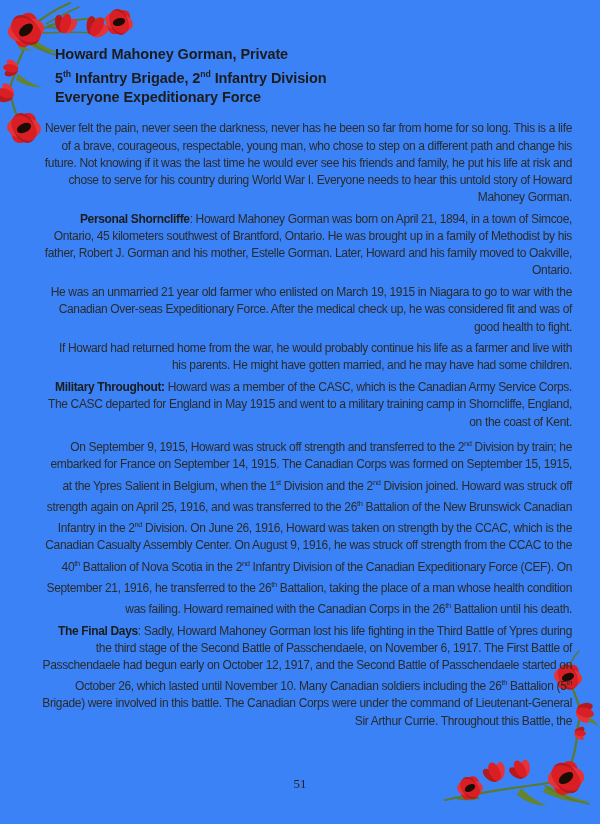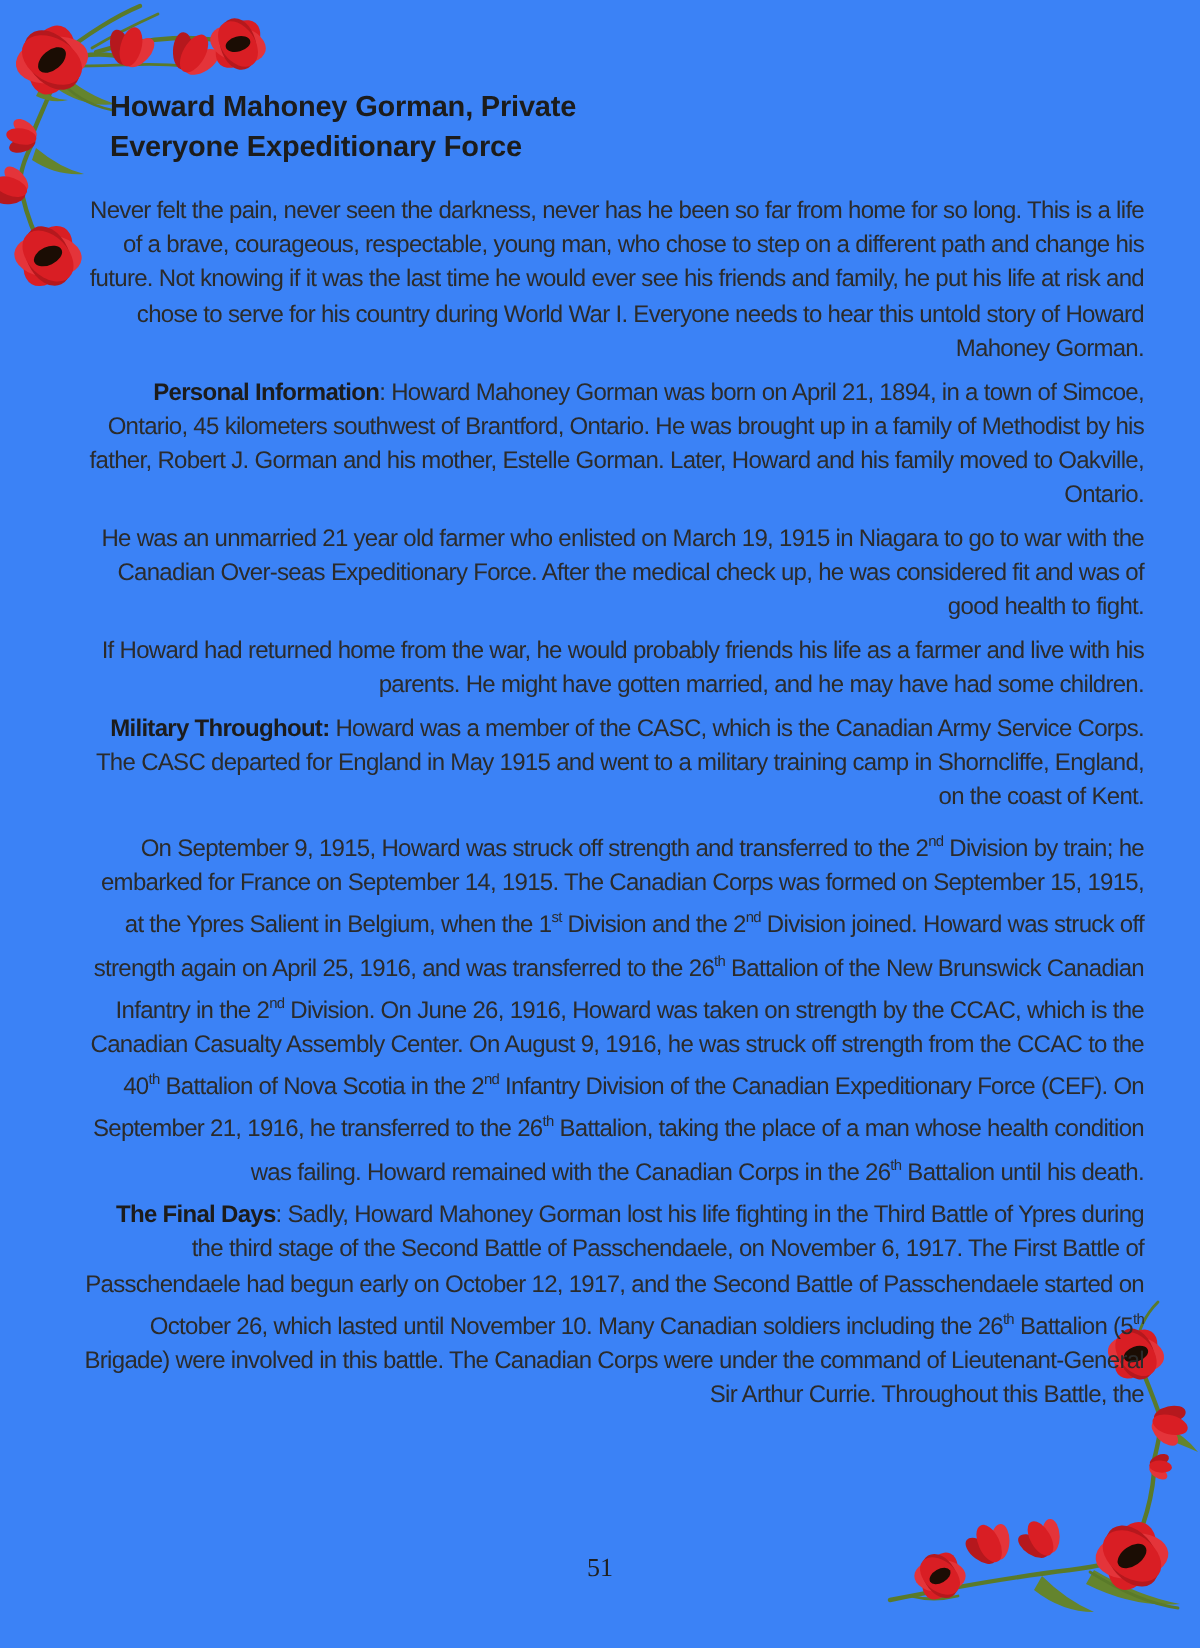--- a/index.html
+++ b/index.html
@@ -103,27 +103,28 @@
     <use href="#poppyS" transform="translate(142,85) scale(0.6) rotate(95)"></use>
     <use href="#poppyF" transform="translate(131,130) scale(1.35) rotate(-5)"></use>
     <use href="#poppyS" transform="translate(88,126) scale(1.0) rotate(-30)"></use>
     <use href="#poppyS" transform="translate(62,129) scale(1.05) rotate(-25)"></use>
     <use href="#poppyF" transform="translate(35,140) scale(0.95)"></use>
   </svg>
 
   <div class="content">
     <h1 class="title">
       <div class="title-line">Howard Mahoney Gorman, Private</div>
+      <div class="title-line">5<sup>th</sup> Infantry Brigade, 2<sup>nd</sup> Infantry Division</div>
       <div class="title-line">Everyone Expeditionary Force</div>
     </h1>
     <div class="body-text">
         <p class="para">Never felt the pain, never seen the darkness, never has he been so far from home for so long. This is a life of a brave, courageous, respectable, young man, who chose to step on a different path and change his future. Not knowing if it was the last time he would ever see his friends and family, he put his life at risk and chose to serve for his country during World War I. Everyone needs to hear this untold story of Howard Mahoney Gorman.</p>
-        <p class="para"><strong>Personal Information</strong>: Howard Mahoney Gorman was born on April 21, 1894, in a town of Simcoe, Ontario, 45 kilometers southwest of Brantford, Ontario. He was brought up in a family of Methodist by his father, Robert J. Gorman and his mother, Estelle Gorman. Later, Howard and his family moved to Oakville, Ontario.</p>
+        <p class="para"><strong>Personal Shorncliffe</strong>: Howard Mahoney Gorman was born on April 21, 1894, in a town of Simcoe, Ontario, 45 kilometers southwest of Brantford, Ontario. He was brought up in a family of Methodist by his father, Robert J. Gorman and his mother, Estelle Gorman. Later, Howard and his family moved to Oakville, Ontario.</p>
         <p class="para">He was an unmarried 21 year old farmer who enlisted on March 19, 1915 in Niagara to go to war with the Canadian Over-seas Expeditionary Force. After the medical check up, he was considered fit and was of good health to fight.</p>
-        <p class="para">If Howard had returned home from the war, he would probably friends his life as a farmer and live with his parents. He might have gotten married, and he may have had some children.</p>
+        <p class="para">If Howard had returned home from the war, he would probably continue his life as a farmer and live with his parents. He might have gotten married, and he may have had some children.</p>
         <p class="para"><strong>Military Throughout:</strong> Howard was a member of the CASC, which is the Canadian Army Service Corps. The CASC departed for England in May 1915 and went to a military training camp in Shorncliffe, England, on the coast of Kent.</p>
         <p class="para">On September 9, 1915, Howard was struck off strength and transferred to the 2<sup>nd</sup> Division by train; he embarked for France on September 14, 1915. The Canadian Corps was formed on September 15, 1915, at the Ypres Salient in Belgium, when the 1<sup>st</sup> Division and the 2<sup>nd</sup> Division joined. Howard was struck off strength again on April 25, 1916, and was transferred to the 26<sup>th</sup> Battalion of the New Brunswick Canadian Infantry in the 2<sup>nd</sup> Division. On June 26, 1916, Howard was taken on strength by the CCAC, which is the Canadian Casualty Assembly Center. On August 9, 1916, he was struck off strength from the CCAC to the 40<sup>th</sup> Battalion of Nova Scotia in the 2<sup>nd</sup> Infantry Division of the Canadian Expeditionary Force (CEF). On September 21, 1916, he transferred to the 26<sup>th</sup> Battalion, taking the place of a man whose health condition was failing. Howard remained with the Canadian Corps in the 26<sup>th</sup> Battalion until his death.</p>
         <p class="para"><strong>The Final Days</strong>: Sadly, Howard Mahoney Gorman lost his life fighting in the Third Battle of Ypres during the third stage of the Second Battle of Passchendaele, on November 6, 1917.  The First Battle of Passchendaele had begun early on October 12, 1917, and the Second Battle of Passchendaele started on October 26, which lasted until November 10. Many Canadian soldiers including the 26<sup>th</sup> Battalion (5<sup>th</sup> Brigade) were involved in this battle. The Canadian Corps were under the command of Lieutenant-General Sir Arthur Currie. Throughout this Battle, the</p>
       </div>
   </div>
 
   <div class="page-number">51</div>
 
 </div>
 

